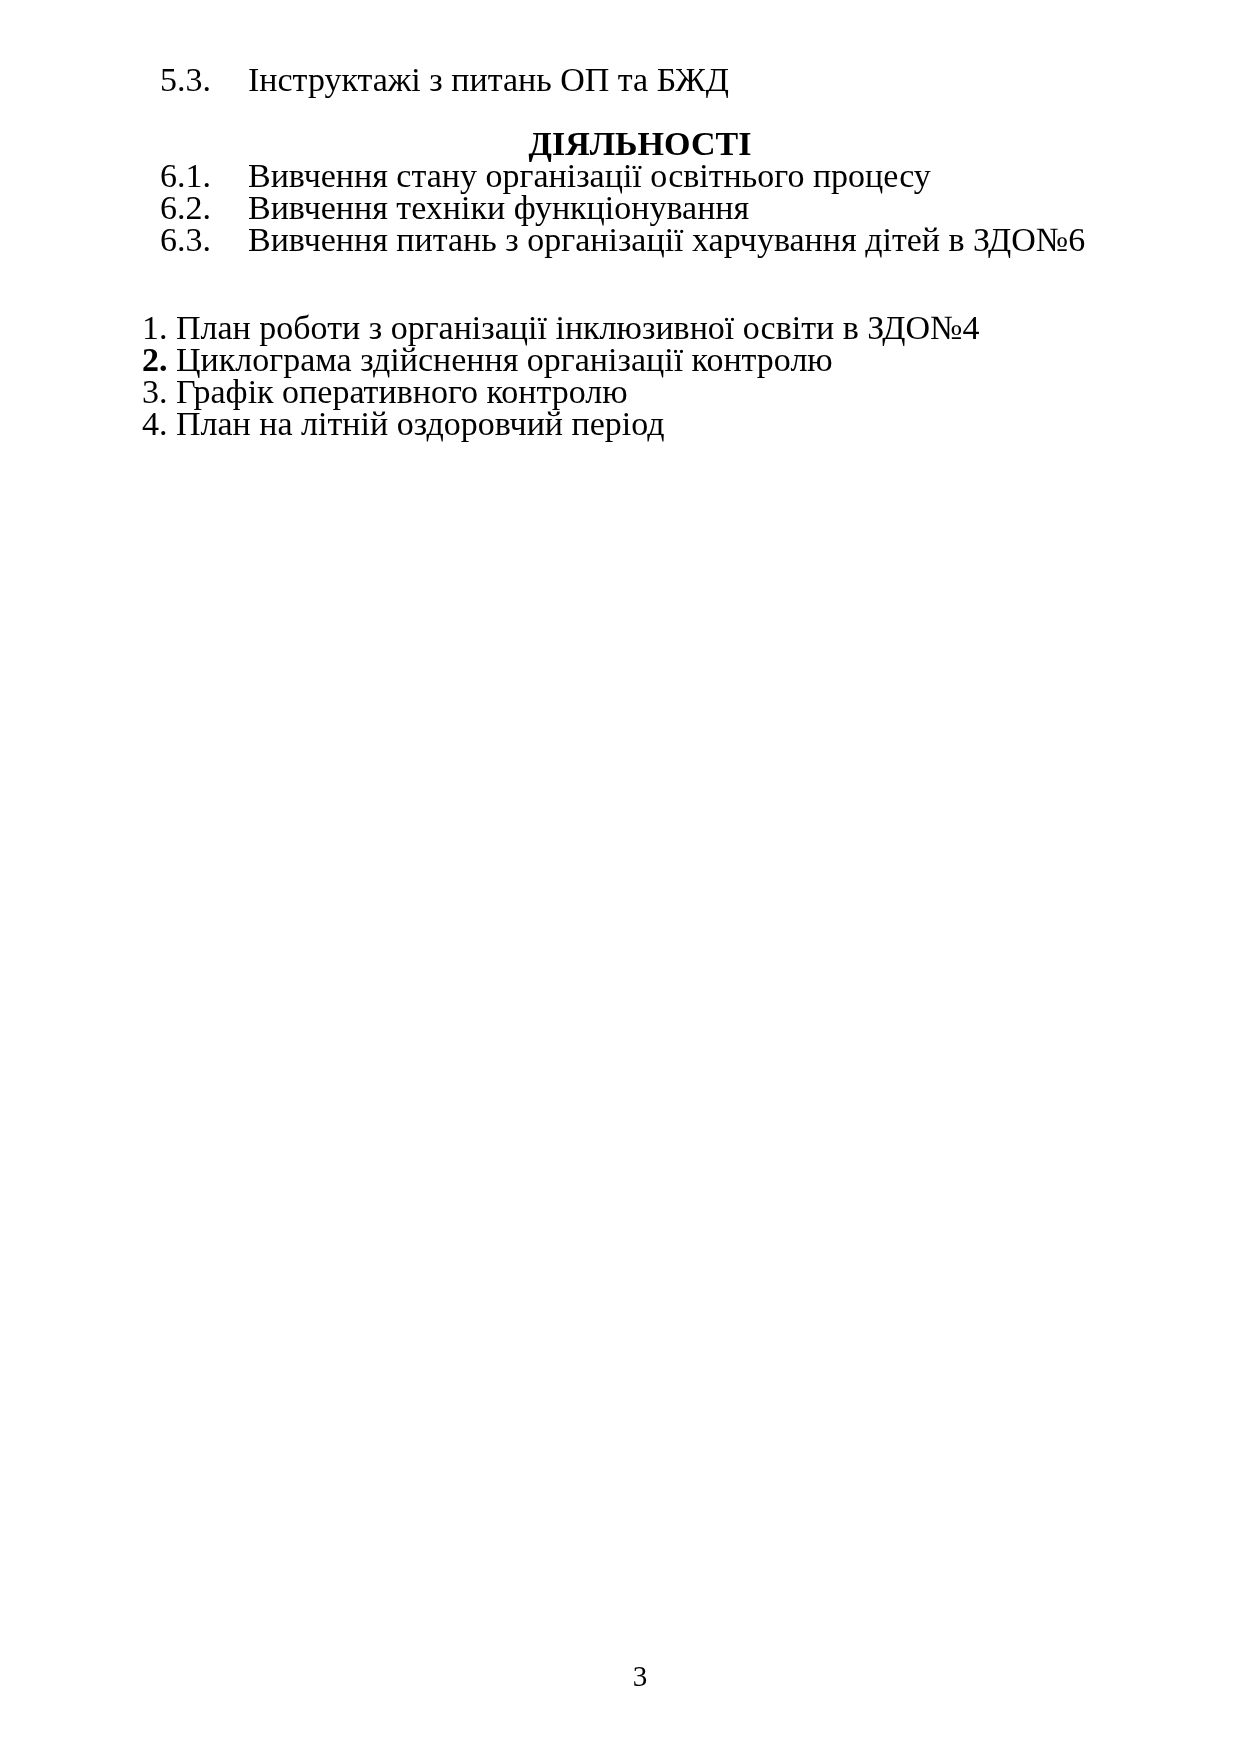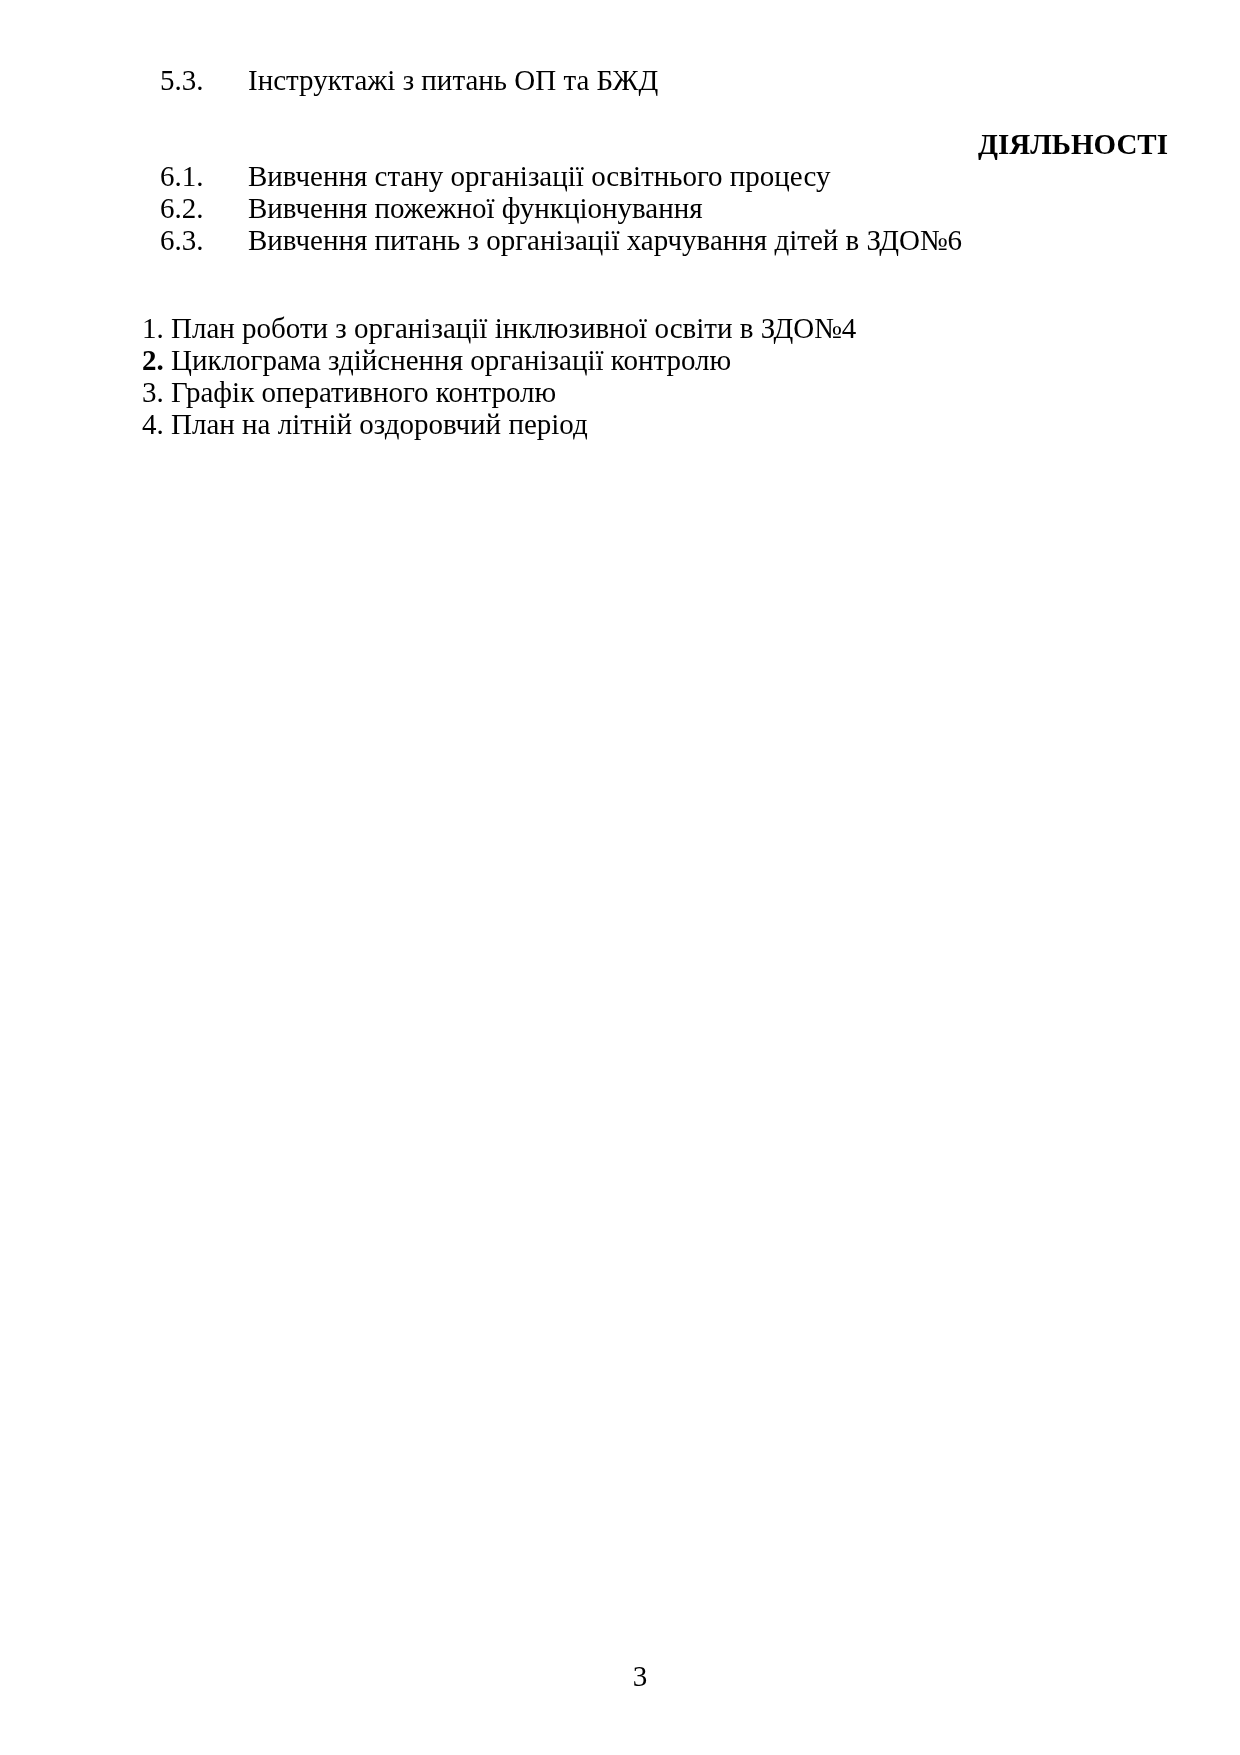--- a/index.html
+++ b/index.html
@@ -14,21 +14,21 @@
     background: #ffffff;
     font-family: "Liberation Serif", "DejaVu Serif", serif;
     color: #000000;
     overflow: hidden;
   }
   .content {
     position: absolute;
     left: 112px;
     top: 64px;
     width: 1056px;
-    font-size: 29px;
+    font-size: 34px;
     line-height: 32px;
   }
   p { margin: 0; }
   .para {
     text-align: justify;
     text-indent: 48px;
   }
   .num {
     display: inline-block;
     width: 88px;
@@ -37,21 +37,21 @@
   .heading {
     font-weight: bold;
     margin-top: 32px;
   }
   .heading-line1 {
     text-align: justify;
     text-align-last: justify;
     padding-left: 48px;
   }
   .heading-line2 {
-    text-align: right;
+    text-align: center;
   }
   .appendix { margin-top: 56px; }
   .appendix-title {
     font-weight: bold;
     text-indent: 30px;
   }
   .appendix-item {
     text-indent: 30px;
     text-align: left;
   }
@@ -73,21 +73,21 @@
 <div class="page">
   <div class="content">
 
     <p class="para"><span class="num">5.3.</span><span>Інструктажі з питань ОП та БЖД</span></p>
 
     <div class="heading">
       <div class="heading-line2">ДІЯЛЬНОСТІ</div>
     </div>
 
     <p class="para"><span class="num">6.1.</span><span>Вивчення стану організації освітнього процесу</span></p>
-    <p class="para"><span class="num">6.2.</span><span>Вивчення пожежної функціонування</span></p>
+    <p class="para"><span class="num">6.2.</span><span>Вивчення техніки функціонування</span></p>
     <p class="para"><span class="num">6.3.</span><span>Вивчення питань з організації харчування дітей в ЗДО№6</span></p>
 
     <div class="appendix">
       <p class="appendix-item"><span class="anum">1.</span> <span>План роботи з організації інклюзивної освіти в ЗДО№4</span></p>
       <p class="appendix-item"><span class="anum bold">2.</span> <span>Циклограма здійснення організації контролю</span></p>
       <p class="appendix-item"><span class="anum">3.</span> <span>Графік оперативного контролю</span></p>
       <p class="appendix-item"><span class="anum">4.</span> <span>План на літній оздоровчий період</span></p>
     </div>
 
   </div>

